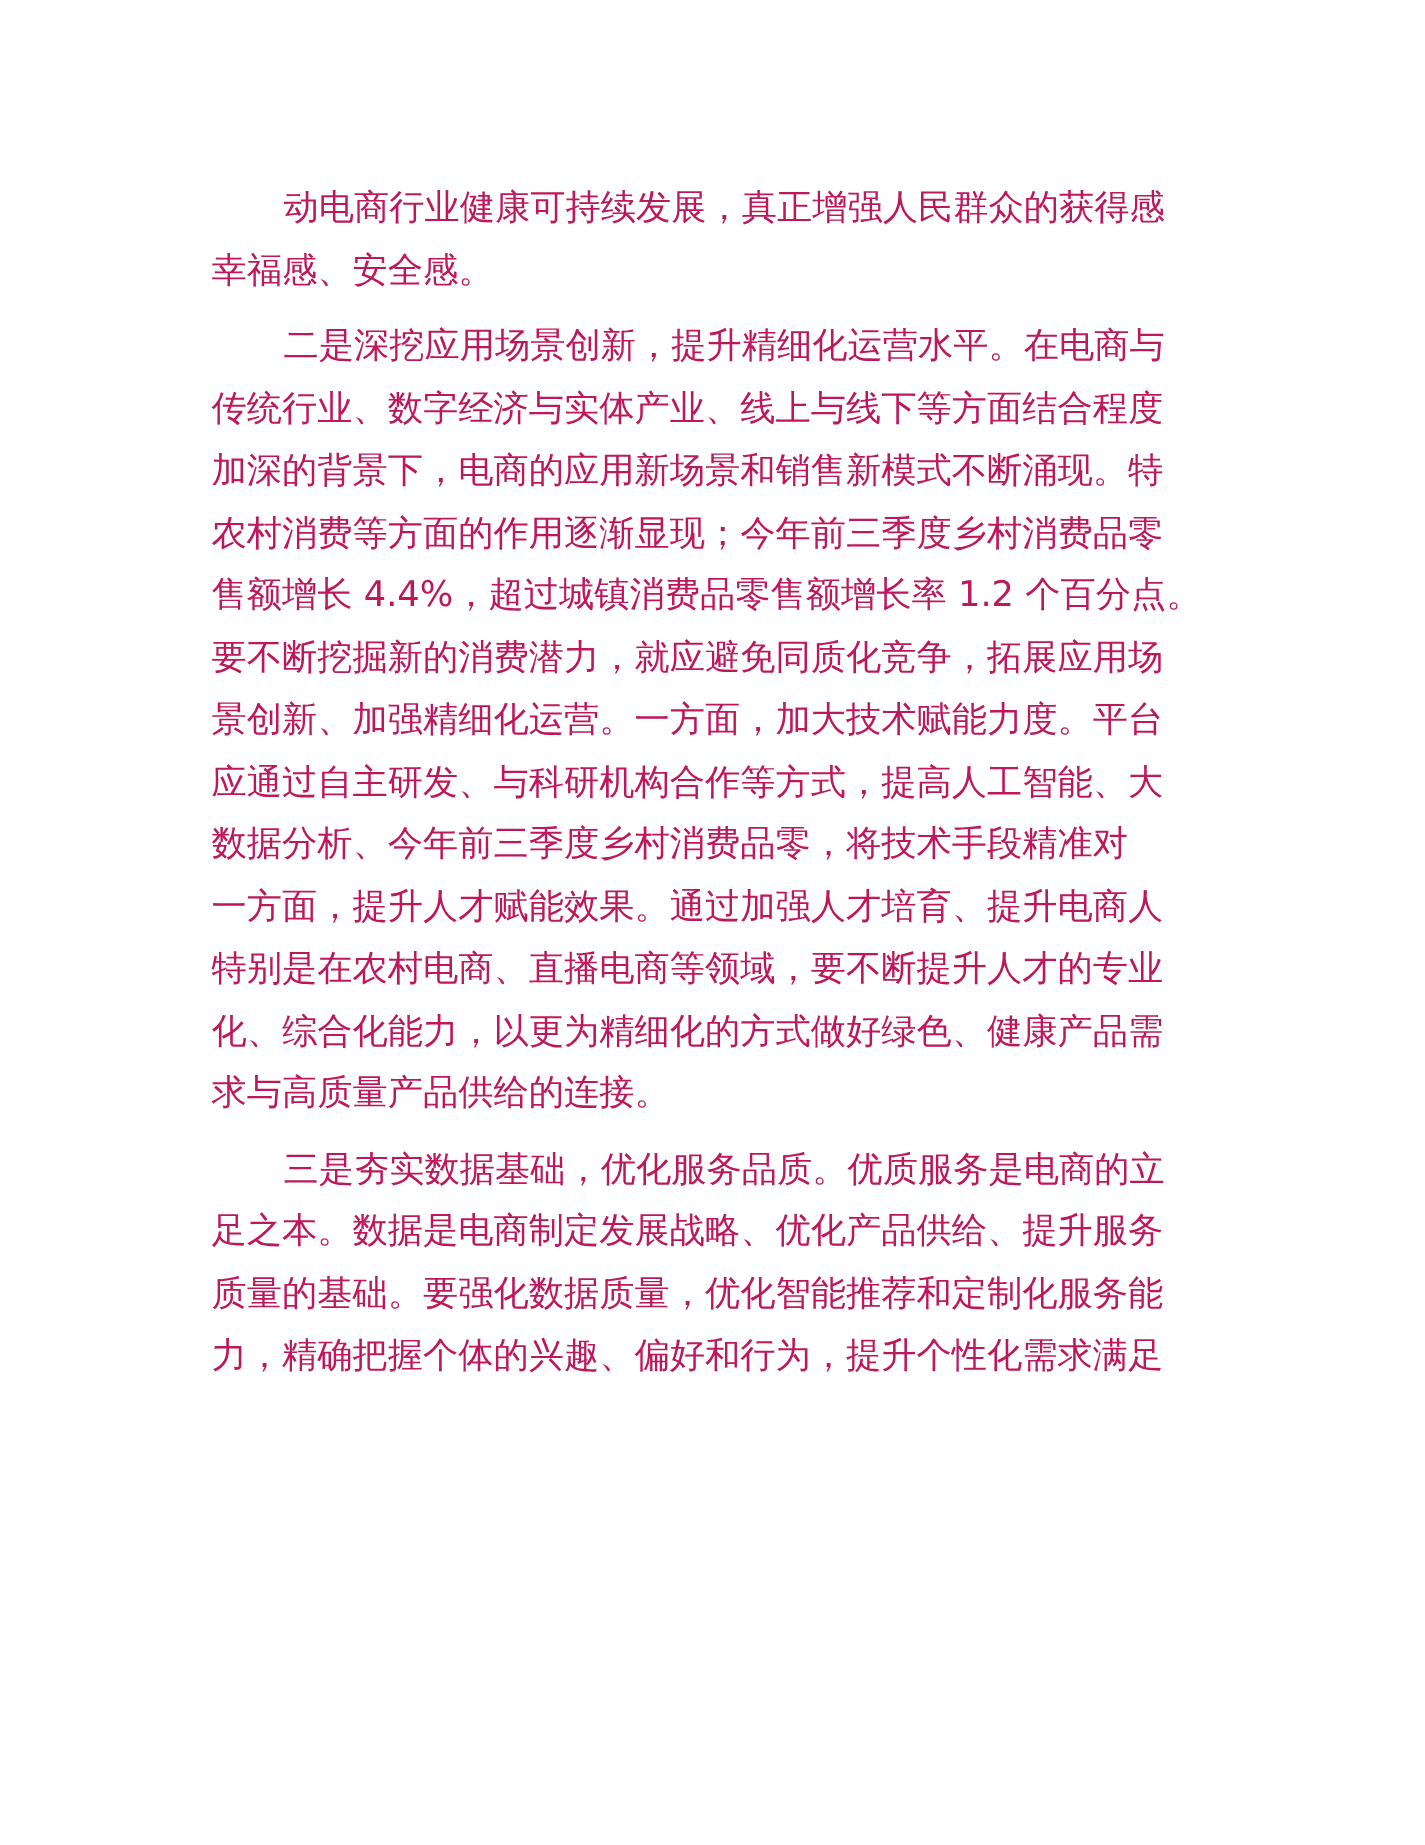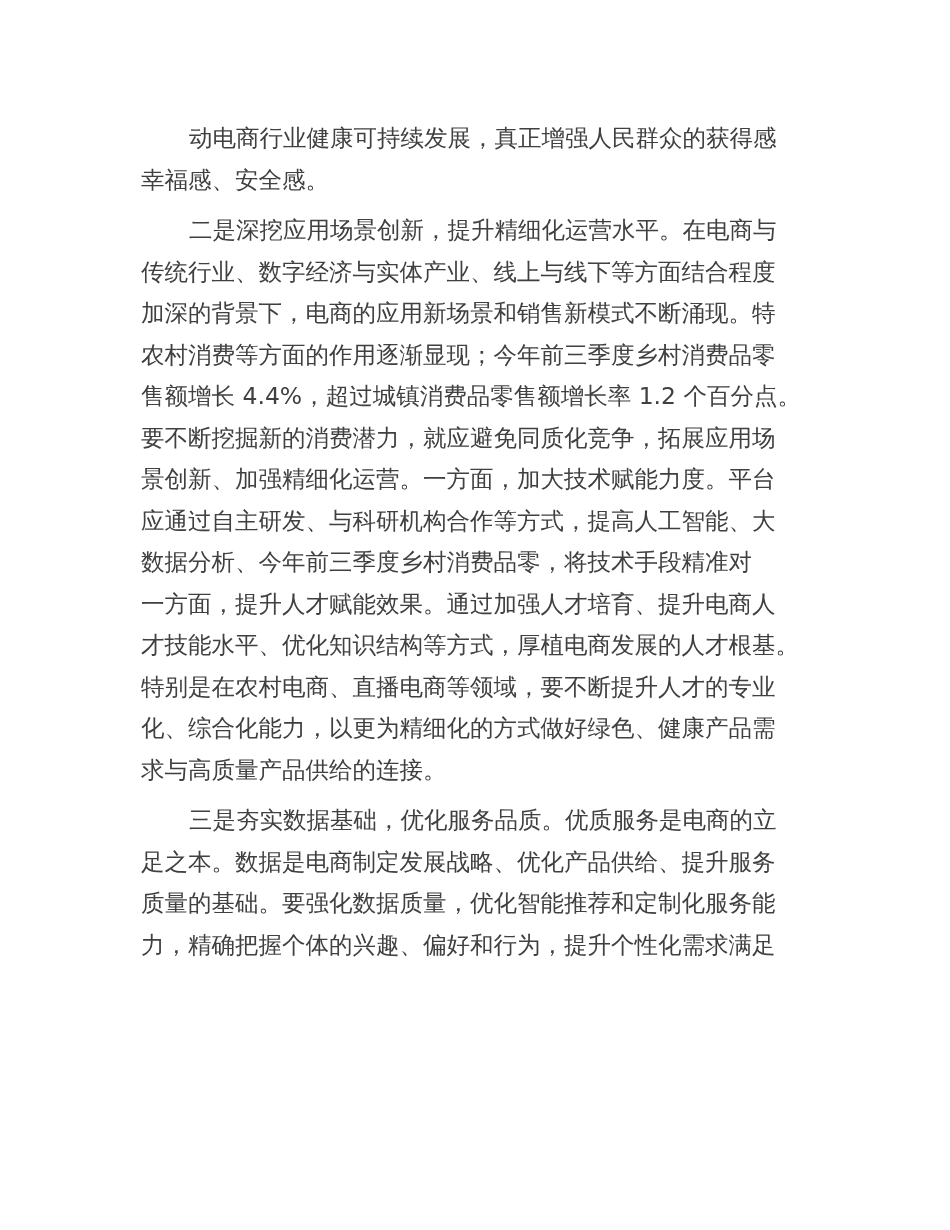--- a/index.html
+++ b/index.html
@@ -4,21 +4,21 @@
 <style>
   html, body { margin: 0; padding: 0; background: #ffffff; }
   body { width: 950px; height: 1230px; position: relative; overflow: hidden; }
   .page {
     position: absolute;
     left: 141px;
     top: 118px;
     width: 680px;
     font-family: "DejaVu Sans", sans-serif;
     font-size: 23.5px;
-    color: #404040;
+    color: #be185d;
   }
   .para { margin: 0 0 9px 0; }
   .line {
     display: block;
     height: 41.5px;
     line-height: 41.5px;
     white-space: nowrap;
   }
   .indent { padding-left: 48px; }
 </style>
@@ -34,21 +34,20 @@
     <span class="line indent">二是深挖应用场景创新，提升精细化运营水平。在电商与</span>
     <span class="line">传统行业、数字经济与实体产业、线上与线下等方面结合程度</span>
     <span class="line">加深的背景下，电商的应用新场景和销售新模式不断涌现。特</span>
     <span class="line">农村消费等方面的作用逐渐显现；今年前三季度乡村消费品零</span>
     <span class="line">售额增长 4.4%，超过城镇消费品零售额增长率 1.2 个百分点。</span>
     <span class="line">要不断挖掘新的消费潜力，就应避免同质化竞争，拓展应用场</span>
     <span class="line">景创新、加强精细化运营。一方面，加大技术赋能力度。平台</span>
     <span class="line">应通过自主研发、与科研机构合作等方式，提高人工智能、大</span>
     <span class="line">数据分析、今年前三季度乡村消费品零，将技术手段精准对</span>
     <span class="line">一方面，提升人才赋能效果。通过加强人才培育、提升电商人</span>
-    <span class="line">才技能水平、优化知识结构等方式，厚植电商发展的人才根基。</span>
     <span class="line">特别是在农村电商、直播电商等领域，要不断提升人才的专业</span>
     <span class="line">化、综合化能力，以更为精细化的方式做好绿色、健康产品需</span>
     <span class="line">求与高质量产品供给的连接。</span>
   </div>
   <div class="para">
     <span class="line indent">三是夯实数据基础，优化服务品质。优质服务是电商的立</span>
     <span class="line">足之本。数据是电商制定发展战略、优化产品供给、提升服务</span>
     <span class="line">质量的基础。要强化数据质量，优化智能推荐和定制化服务能</span>
     <span class="line">力，精确把握个体的兴趣、偏好和行为，提升个性化需求满足</span>
   </div>

